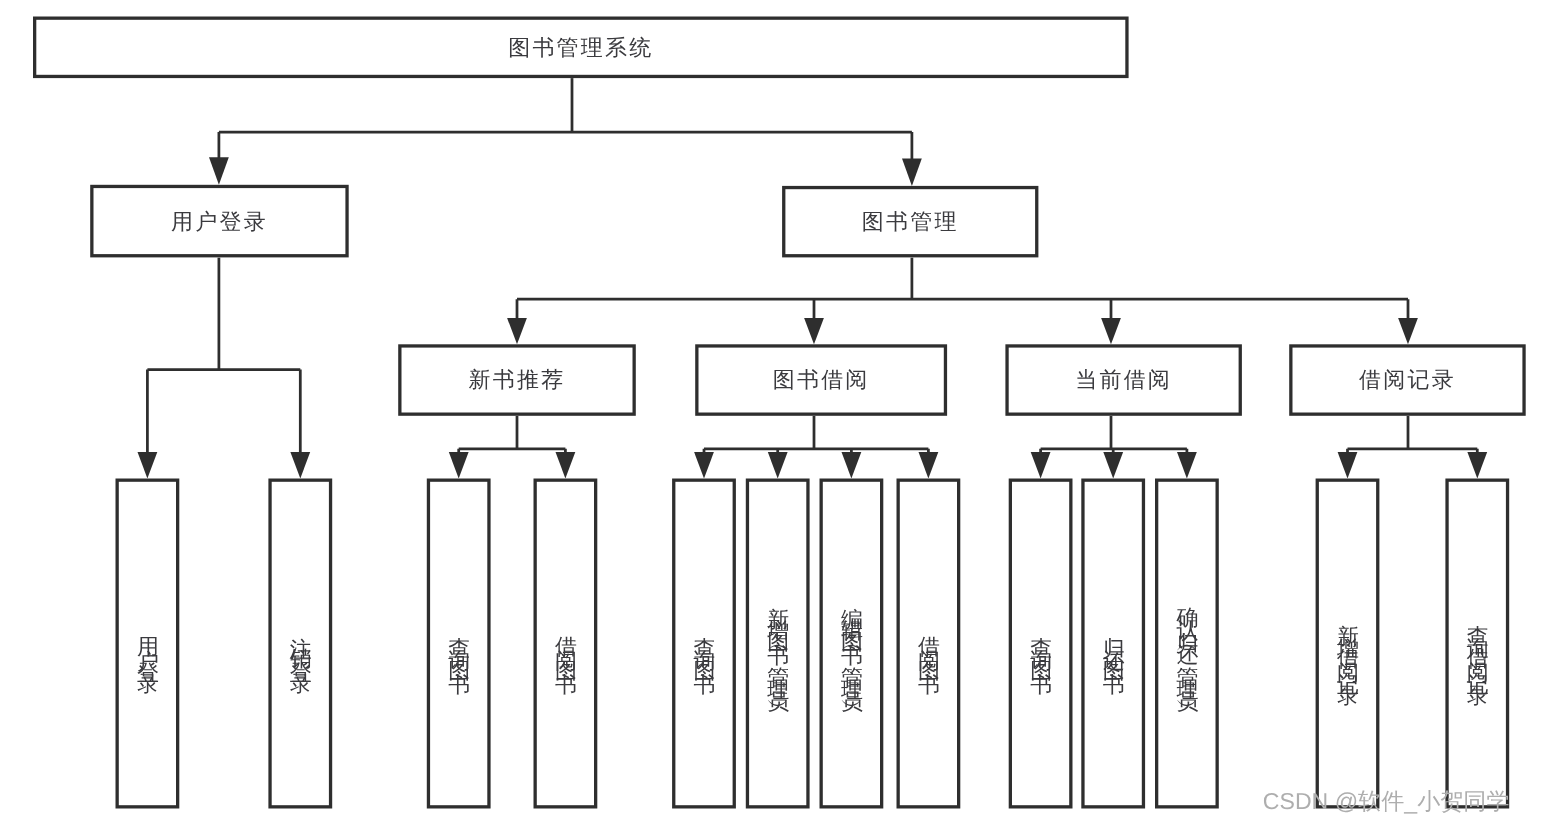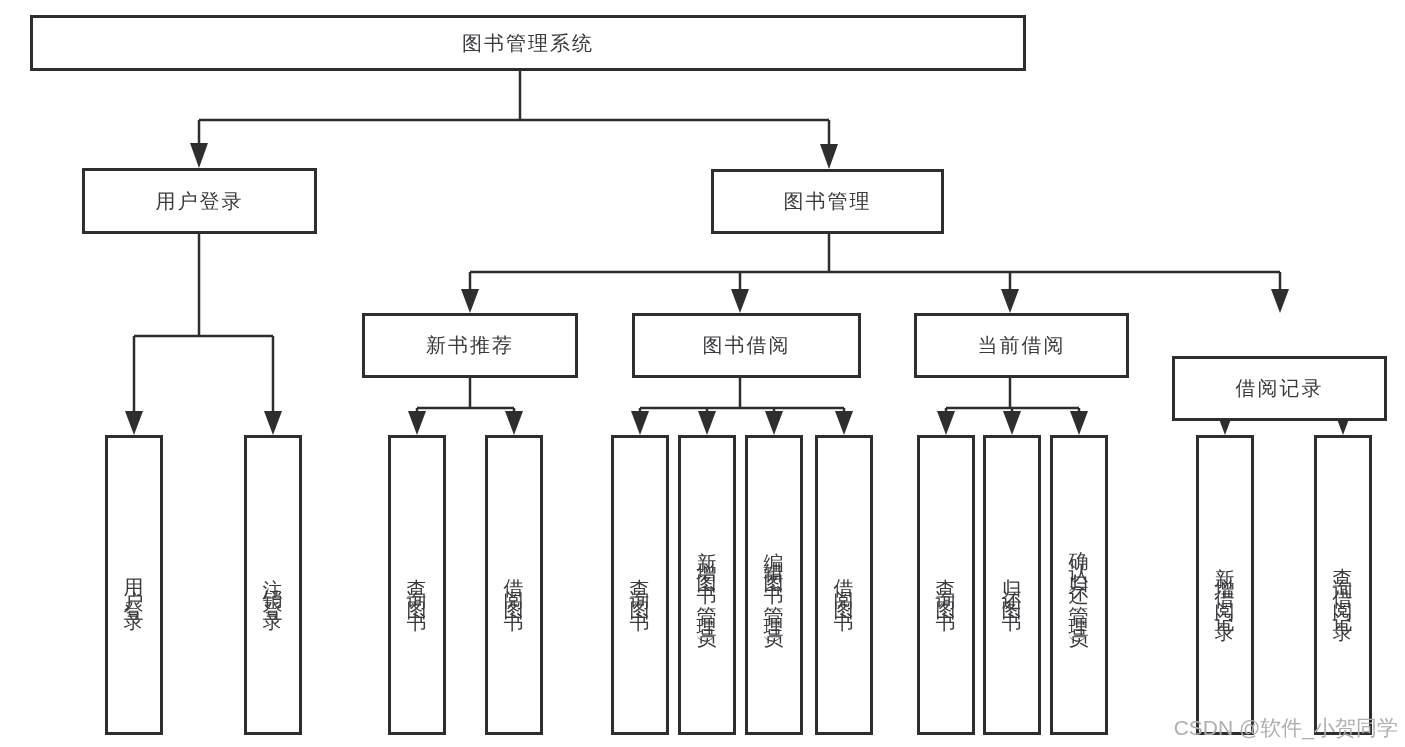--- a/index.html
+++ b/index.html
@@ -47,21 +47,20 @@
   }
   .watermark {
     position: absolute;
     left: 1148px;
     top: 714px;
     width: 250px;
     font-size: 21px;
     color: #aeaeae;
     white-space: nowrap;
     z-index: 5;
-    text-align: right;
   }
 </style>
 </head>
 <body>
 
 <div class="canvas">
 
   <svg class="connectors" viewBox="0 0 1405 747" xmlns="http://www.w3.org/2000/svg">
     <g stroke="#2e2e2e" stroke-width="2.5" fill="none">
 
@@ -118,21 +117,21 @@
 
   <div class="box h" style="left:362px; top:313px; width:216px; height:65px;">
     <span>新书推荐</span>
   </div>
   <div class="box h" style="left:632px; top:313px; width:229px; height:65px;">
     <span>图书借阅</span>
   </div>
   <div class="box h" style="left:902px; top:313px; width:215px; height:65px;margin-left:12px;">
     <span>当前借阅</span>
   </div>
-  <div class="box h" style="left:1172px; top:313px; width:215px; height:65px;margin-top:43px;">
+  <div class="box h" style="left:1172px; top:313px; width:215px; height:65px;">
     <span>借阅记录</span>
   </div>
 
   <div class="box v" style="left:105px; top:435px; width:58px; height:300px;">
     <span>用户登录</span>
   </div>
   <div class="box v" style="left:244px; top:435px; width:58px; height:300px;">
     <span>注销登录</span>
   </div>
 

